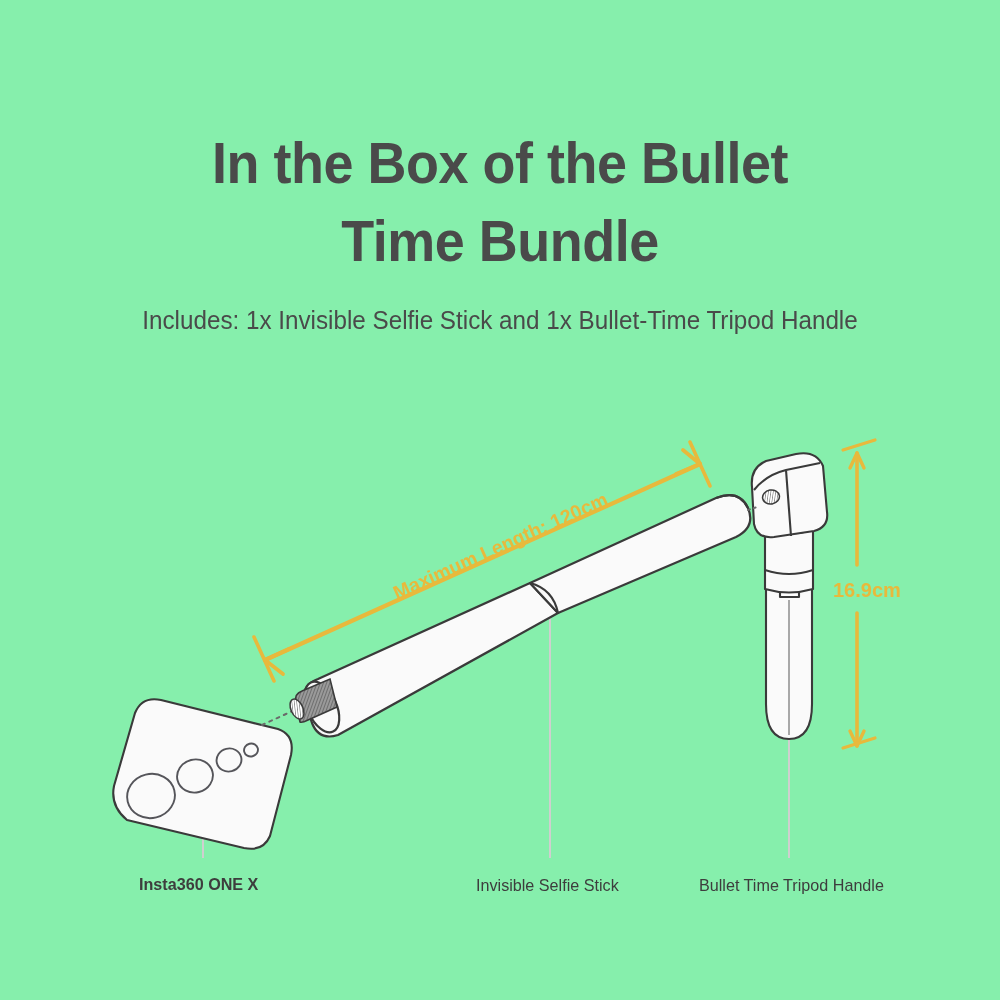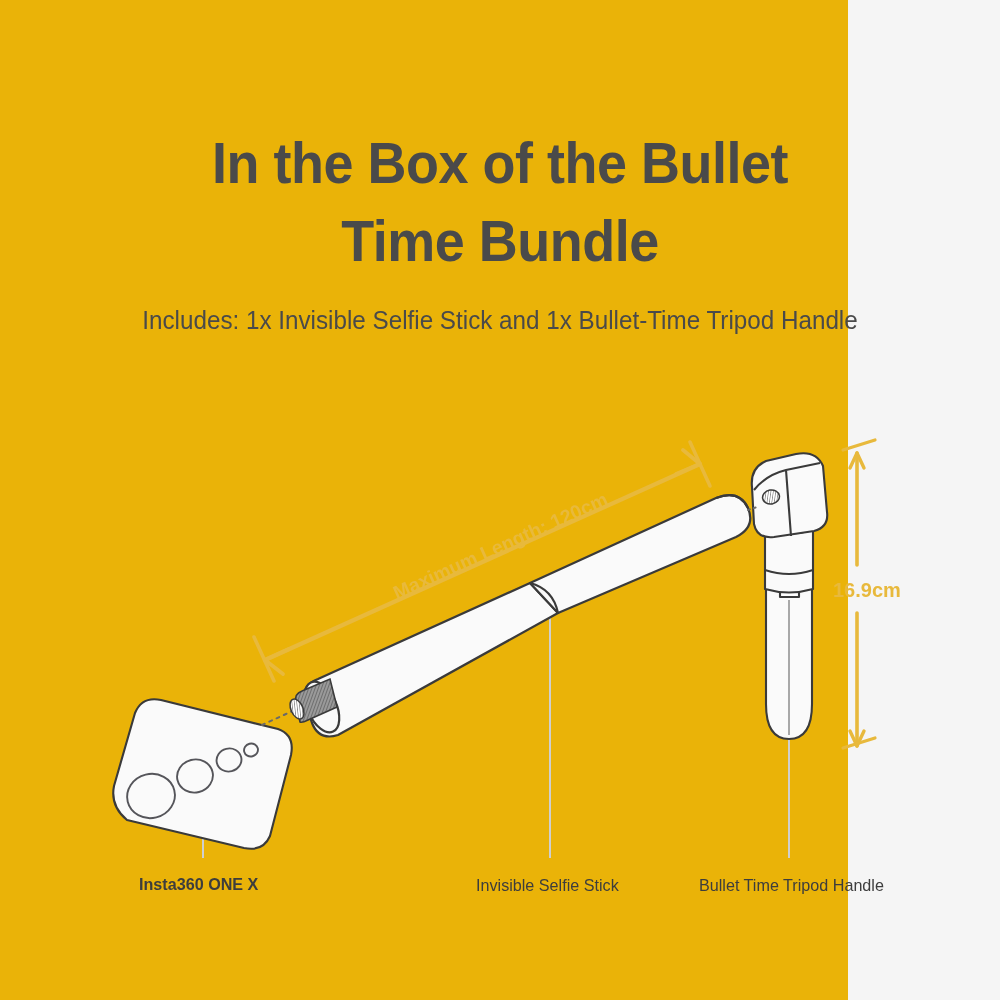--- a/index.html
+++ b/index.html
@@ -8,23 +8,23 @@
   }
   body {
     width: 1000px;
     height: 1000px;
     background: #f5f5f5;
     font-family: "Liberation Sans", sans-serif;
     overflow: hidden;
   }
   #page {
     position: relative;
-    width: 848px;
+    width: 1000px;
     height: 1000px;
-    background: #eab308;
+    background: #86efac;
   }
 
   
   #header {
     position: absolute;
     left: 0;
     top: 0;
     width: 1000px;
     text-align: center;
   }

